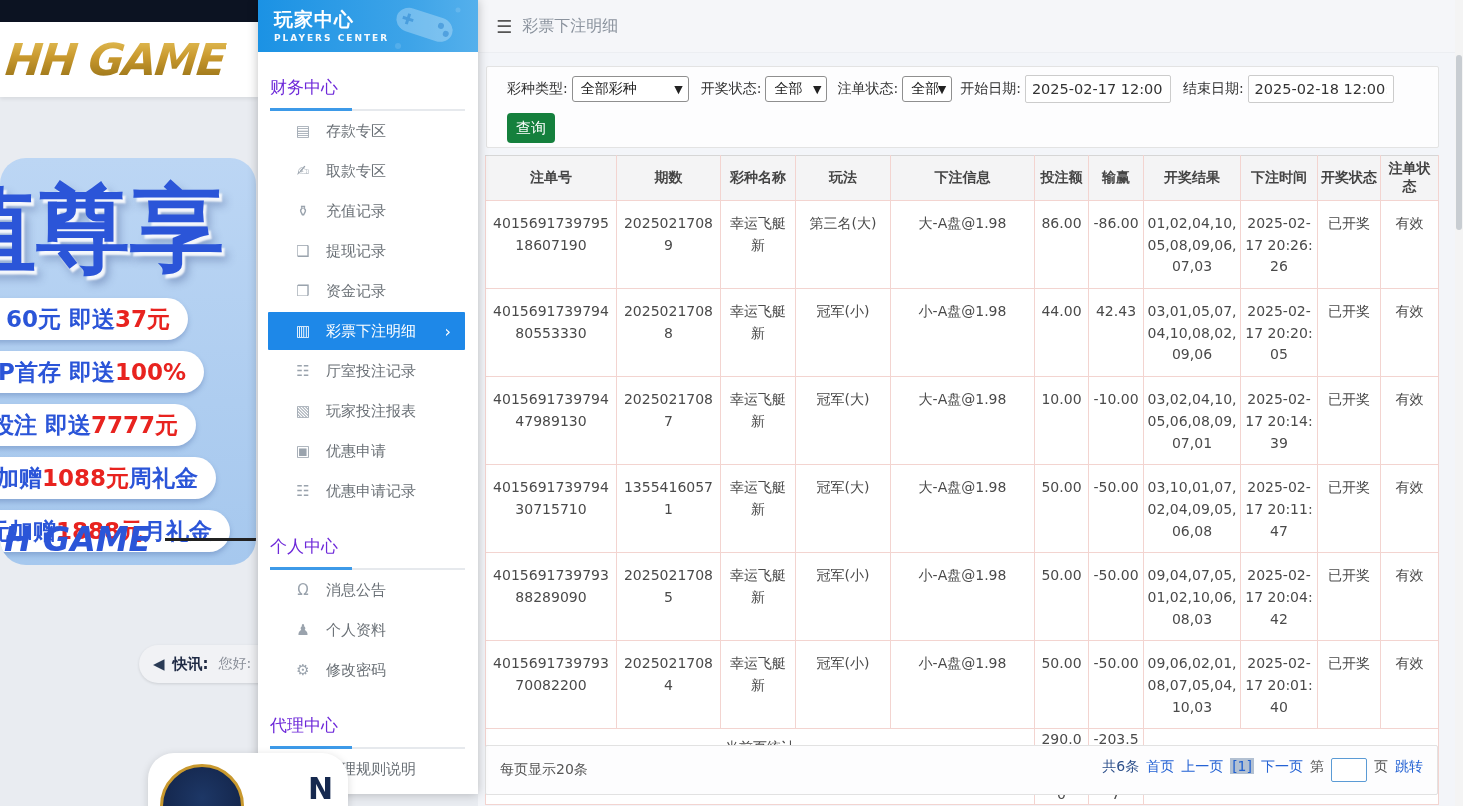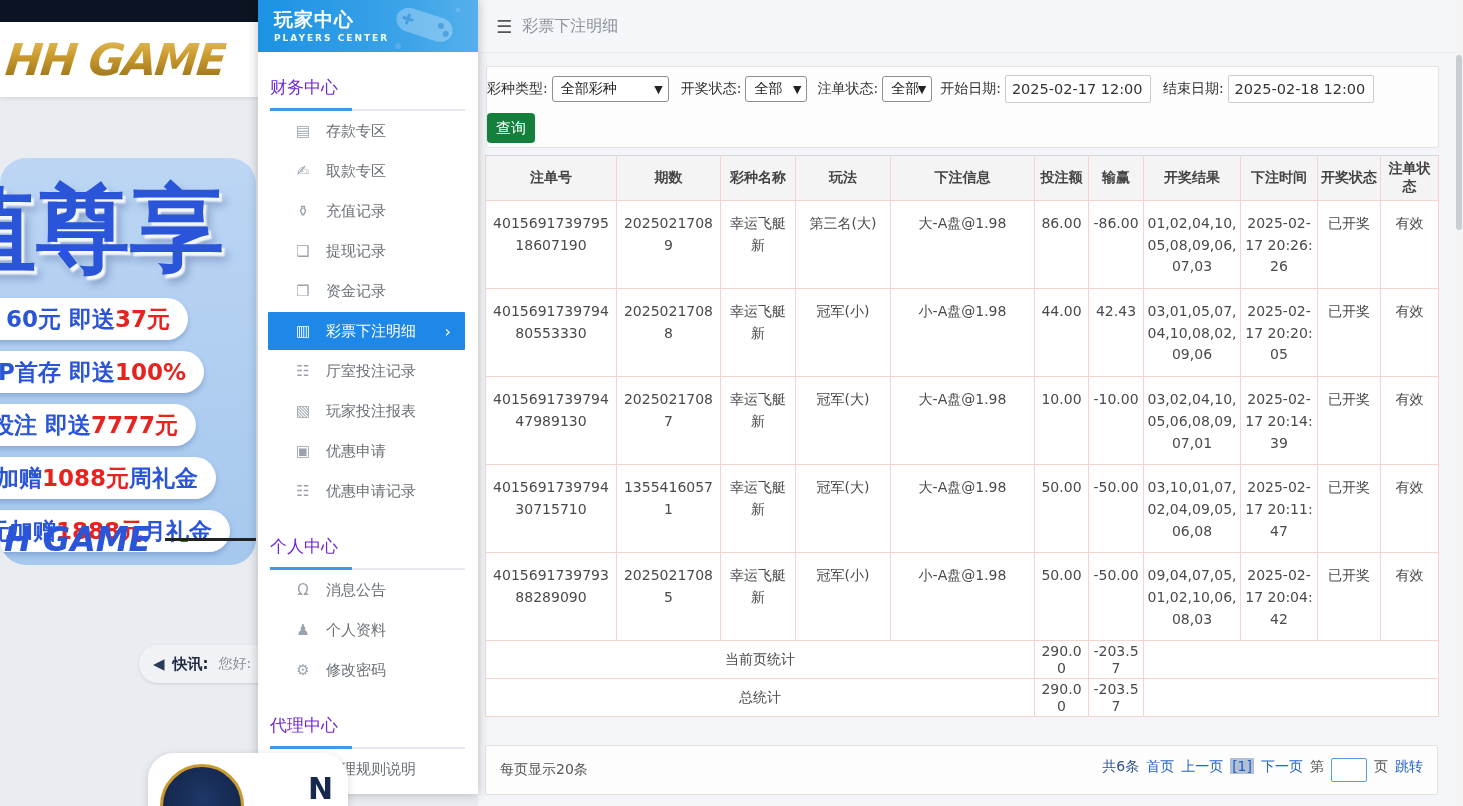--- a/index.html
+++ b/index.html
@@ -83,21 +83,21 @@
   }
   .sb-item.active .ico{color:#fff;}
   .sb-item .chev{position:absolute;right:14px;color:#fff;font-size:16px;}
   
   .main{position:absolute;left:478px;top:0;width:985px;height:806px;background:#f3f5f9;z-index:5;}
   .topbar{height:52px;display:flex;align-items:center;background:#f5f6f9;border-bottom:1px solid #eceef2;}
   .burger{color:#555;font-size:18px;margin:0 10px 0 18px;cursor:pointer;}
   .topbar-title{font-size:16px;color:#8b939e;}
   .filter-panel{
     position:absolute;left:8px;top:66px;width:953px;height:82px;box-sizing:border-box;
-    border:1px solid #e3e3e3;background:#fdfdfe;border-radius:2px;padding:7px 0;
+    border:1px solid #e3e3e3;background:#fdfdfe;border-radius:2px;padding:7px 20px;
   }
   .f-row{display:flex;align-items:center;height:30px;}
   .f-label{font-size:14px;color:#333;margin-right:4px;white-space:nowrap;}
   .f-select{
     position:relative;height:26px;border:1px solid #8f8f8f;border-radius:3px;background:#fff;
     display:flex;align-items:center;padding:0 22px 0 8px;font-size:14px;color:#222;cursor:pointer;
     margin-right:12px;box-sizing:border-box;white-space:nowrap;
   }
   .f-select .car{position:absolute;right:5px;font-size:11px;color:#222;}
   .sel-lottery{width:117px;} .sel-draw{width:62px;margin-right:10px;} .sel-order{width:50px;margin-right:8px;}
@@ -401,20 +401,33 @@
           <td>幸运飞艇新</td>
           <td>冠军(小)</td>
           <td>小-A盘@1.98</td>
           <td>50.00</td>
           <td>-50.00</td>
           <td>09,04,07,05,01,02,10,06,08,03</td>
           <td>2025-02-17 20:04:42</td>
           <td>已开奖</td>
           <td>有效</td>
         </tr>
+        <tr>
+          <td>401569173979370082200</td>
+          <td>20250217084</td>
+          <td>幸运飞艇新</td>
+          <td>冠军(小)</td>
+          <td>小-A盘@1.98</td>
+          <td>50.00</td>
+          <td>-50.00</td>
+          <td>09,06,02,01,08,07,05,04,10,03</td>
+          <td>2025-02-17 20:01:40</td>
+          <td>已开奖</td>
+          <td>有效</td>
+        </tr>
         <tr class="sumrow">
           <td colspan="5">当前页统计</td>
           <td>290.00</td>
           <td>-203.57</td>
           <td colspan="4"></td>
         </tr>
         <tr class="sumrow">
           <td colspan="5">总统计</td>
           <td>290.00</td>
           <td>-203.57</td>

